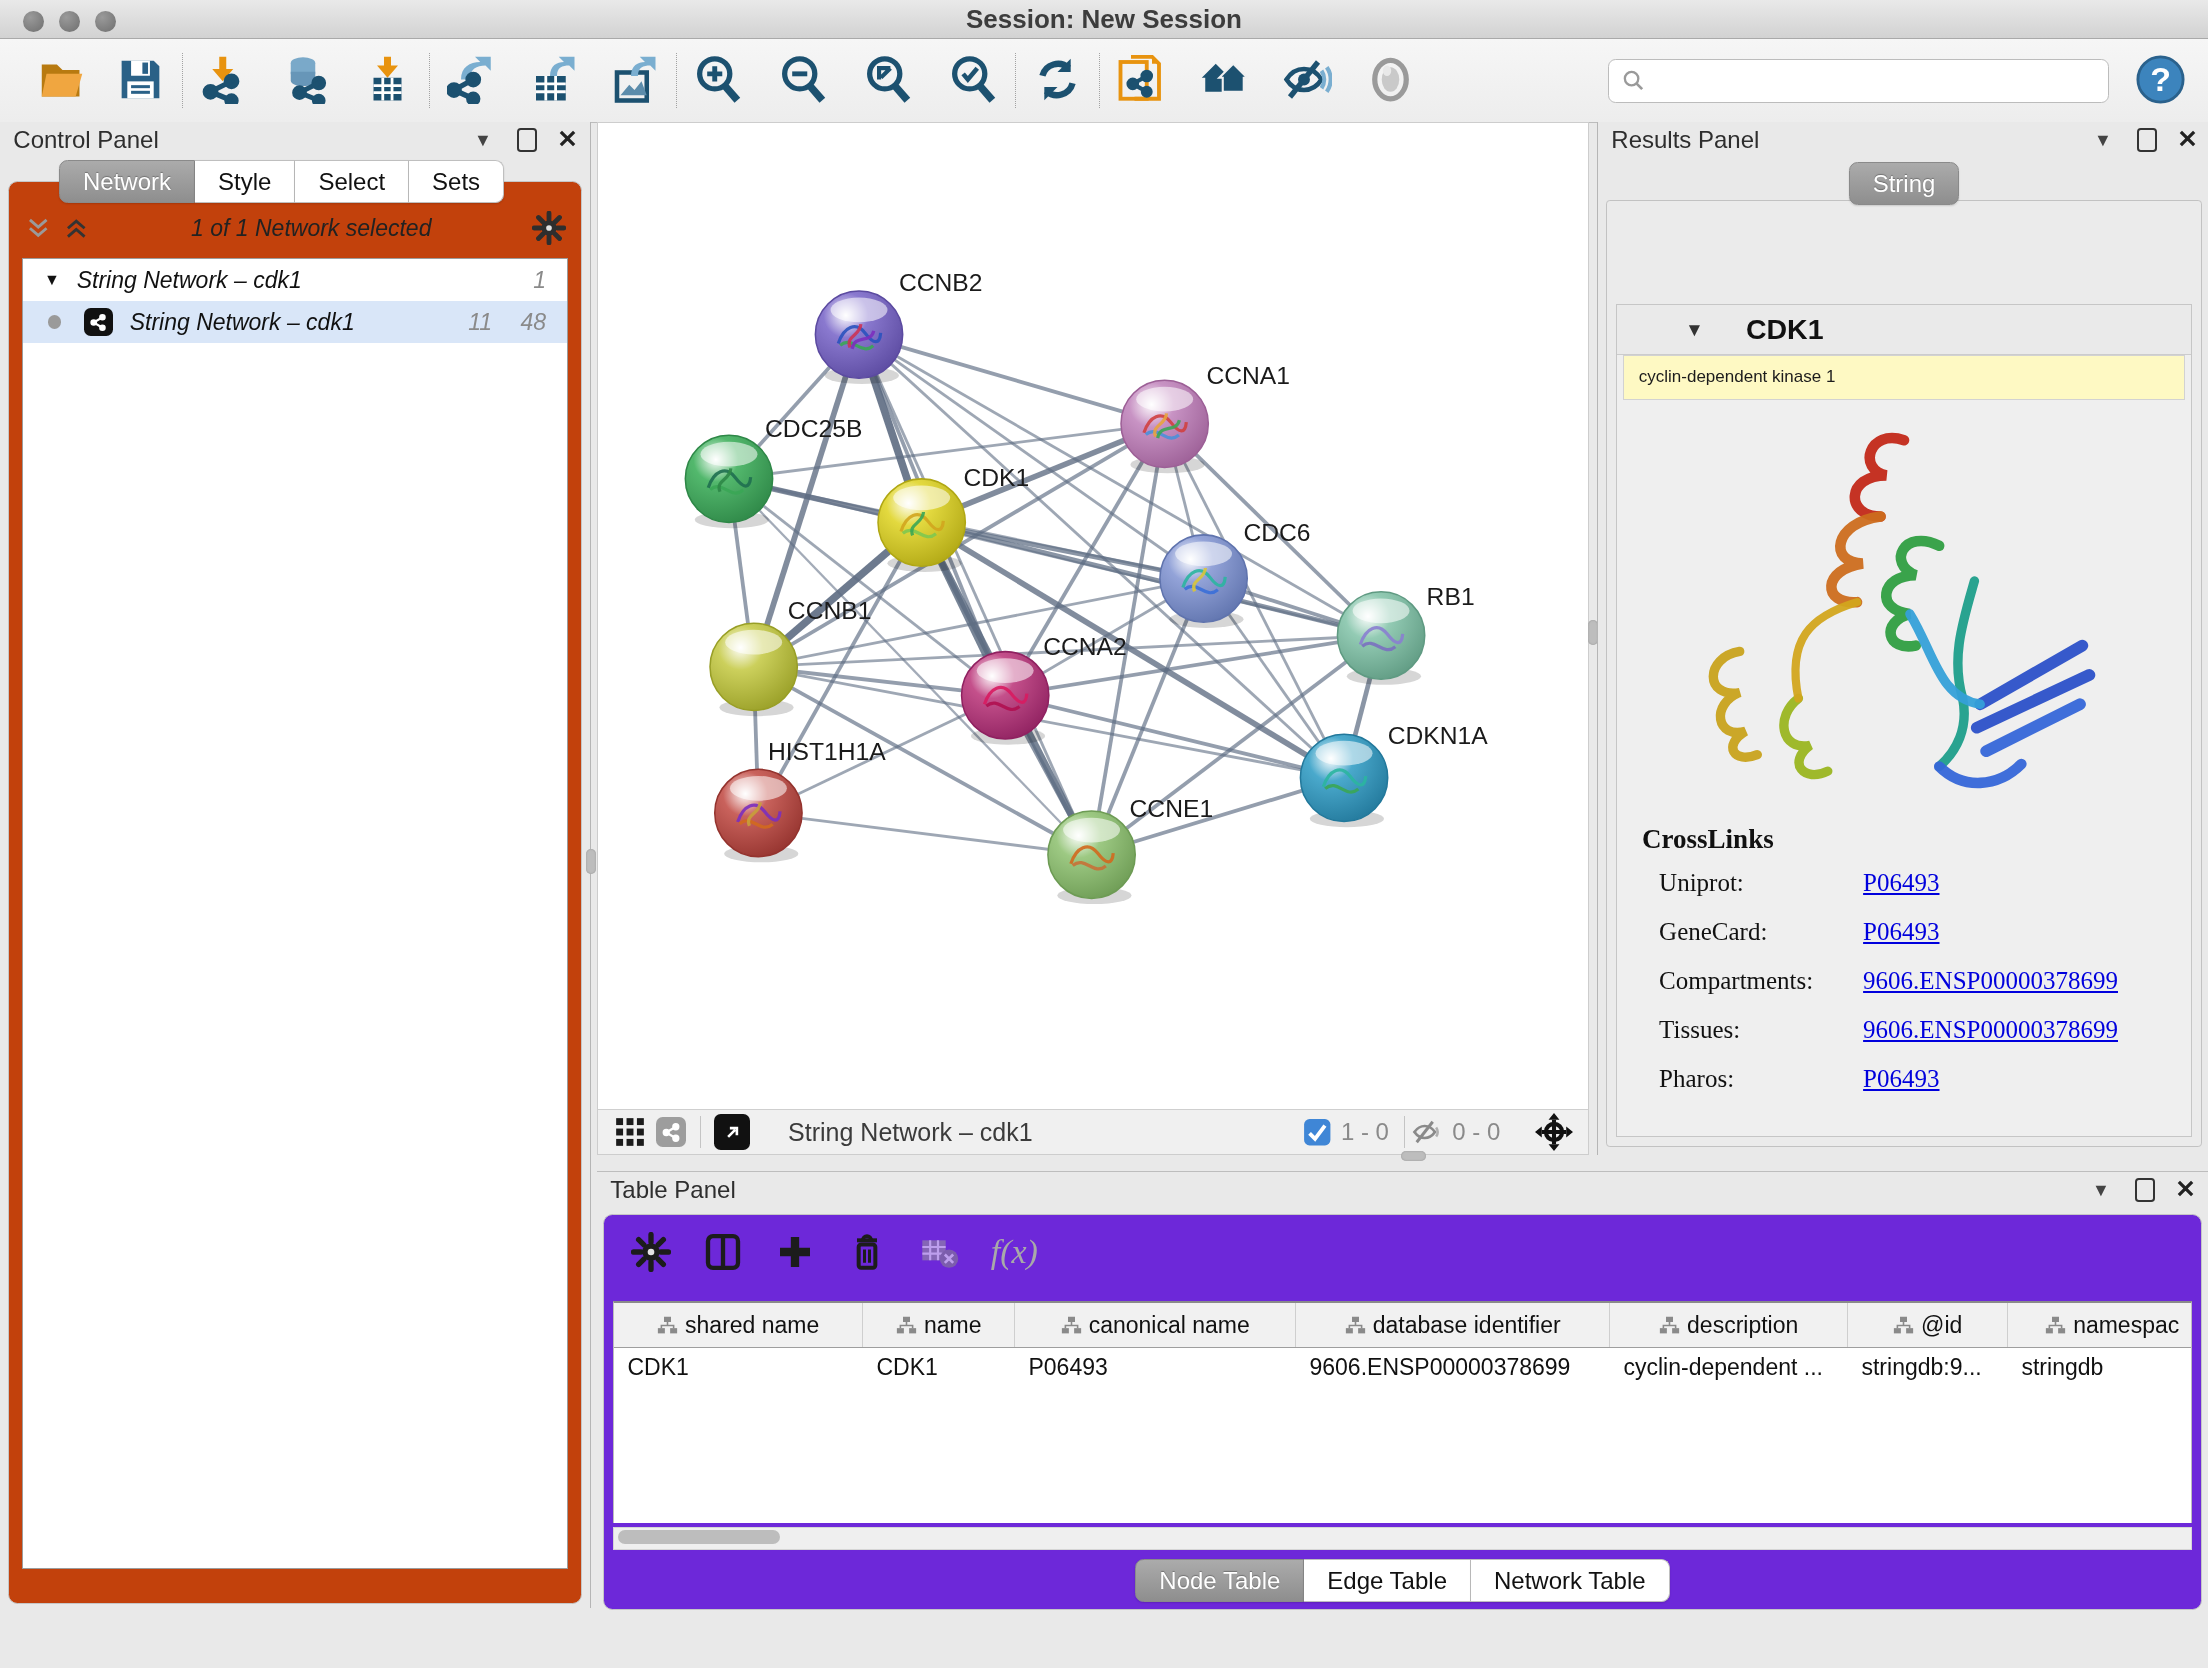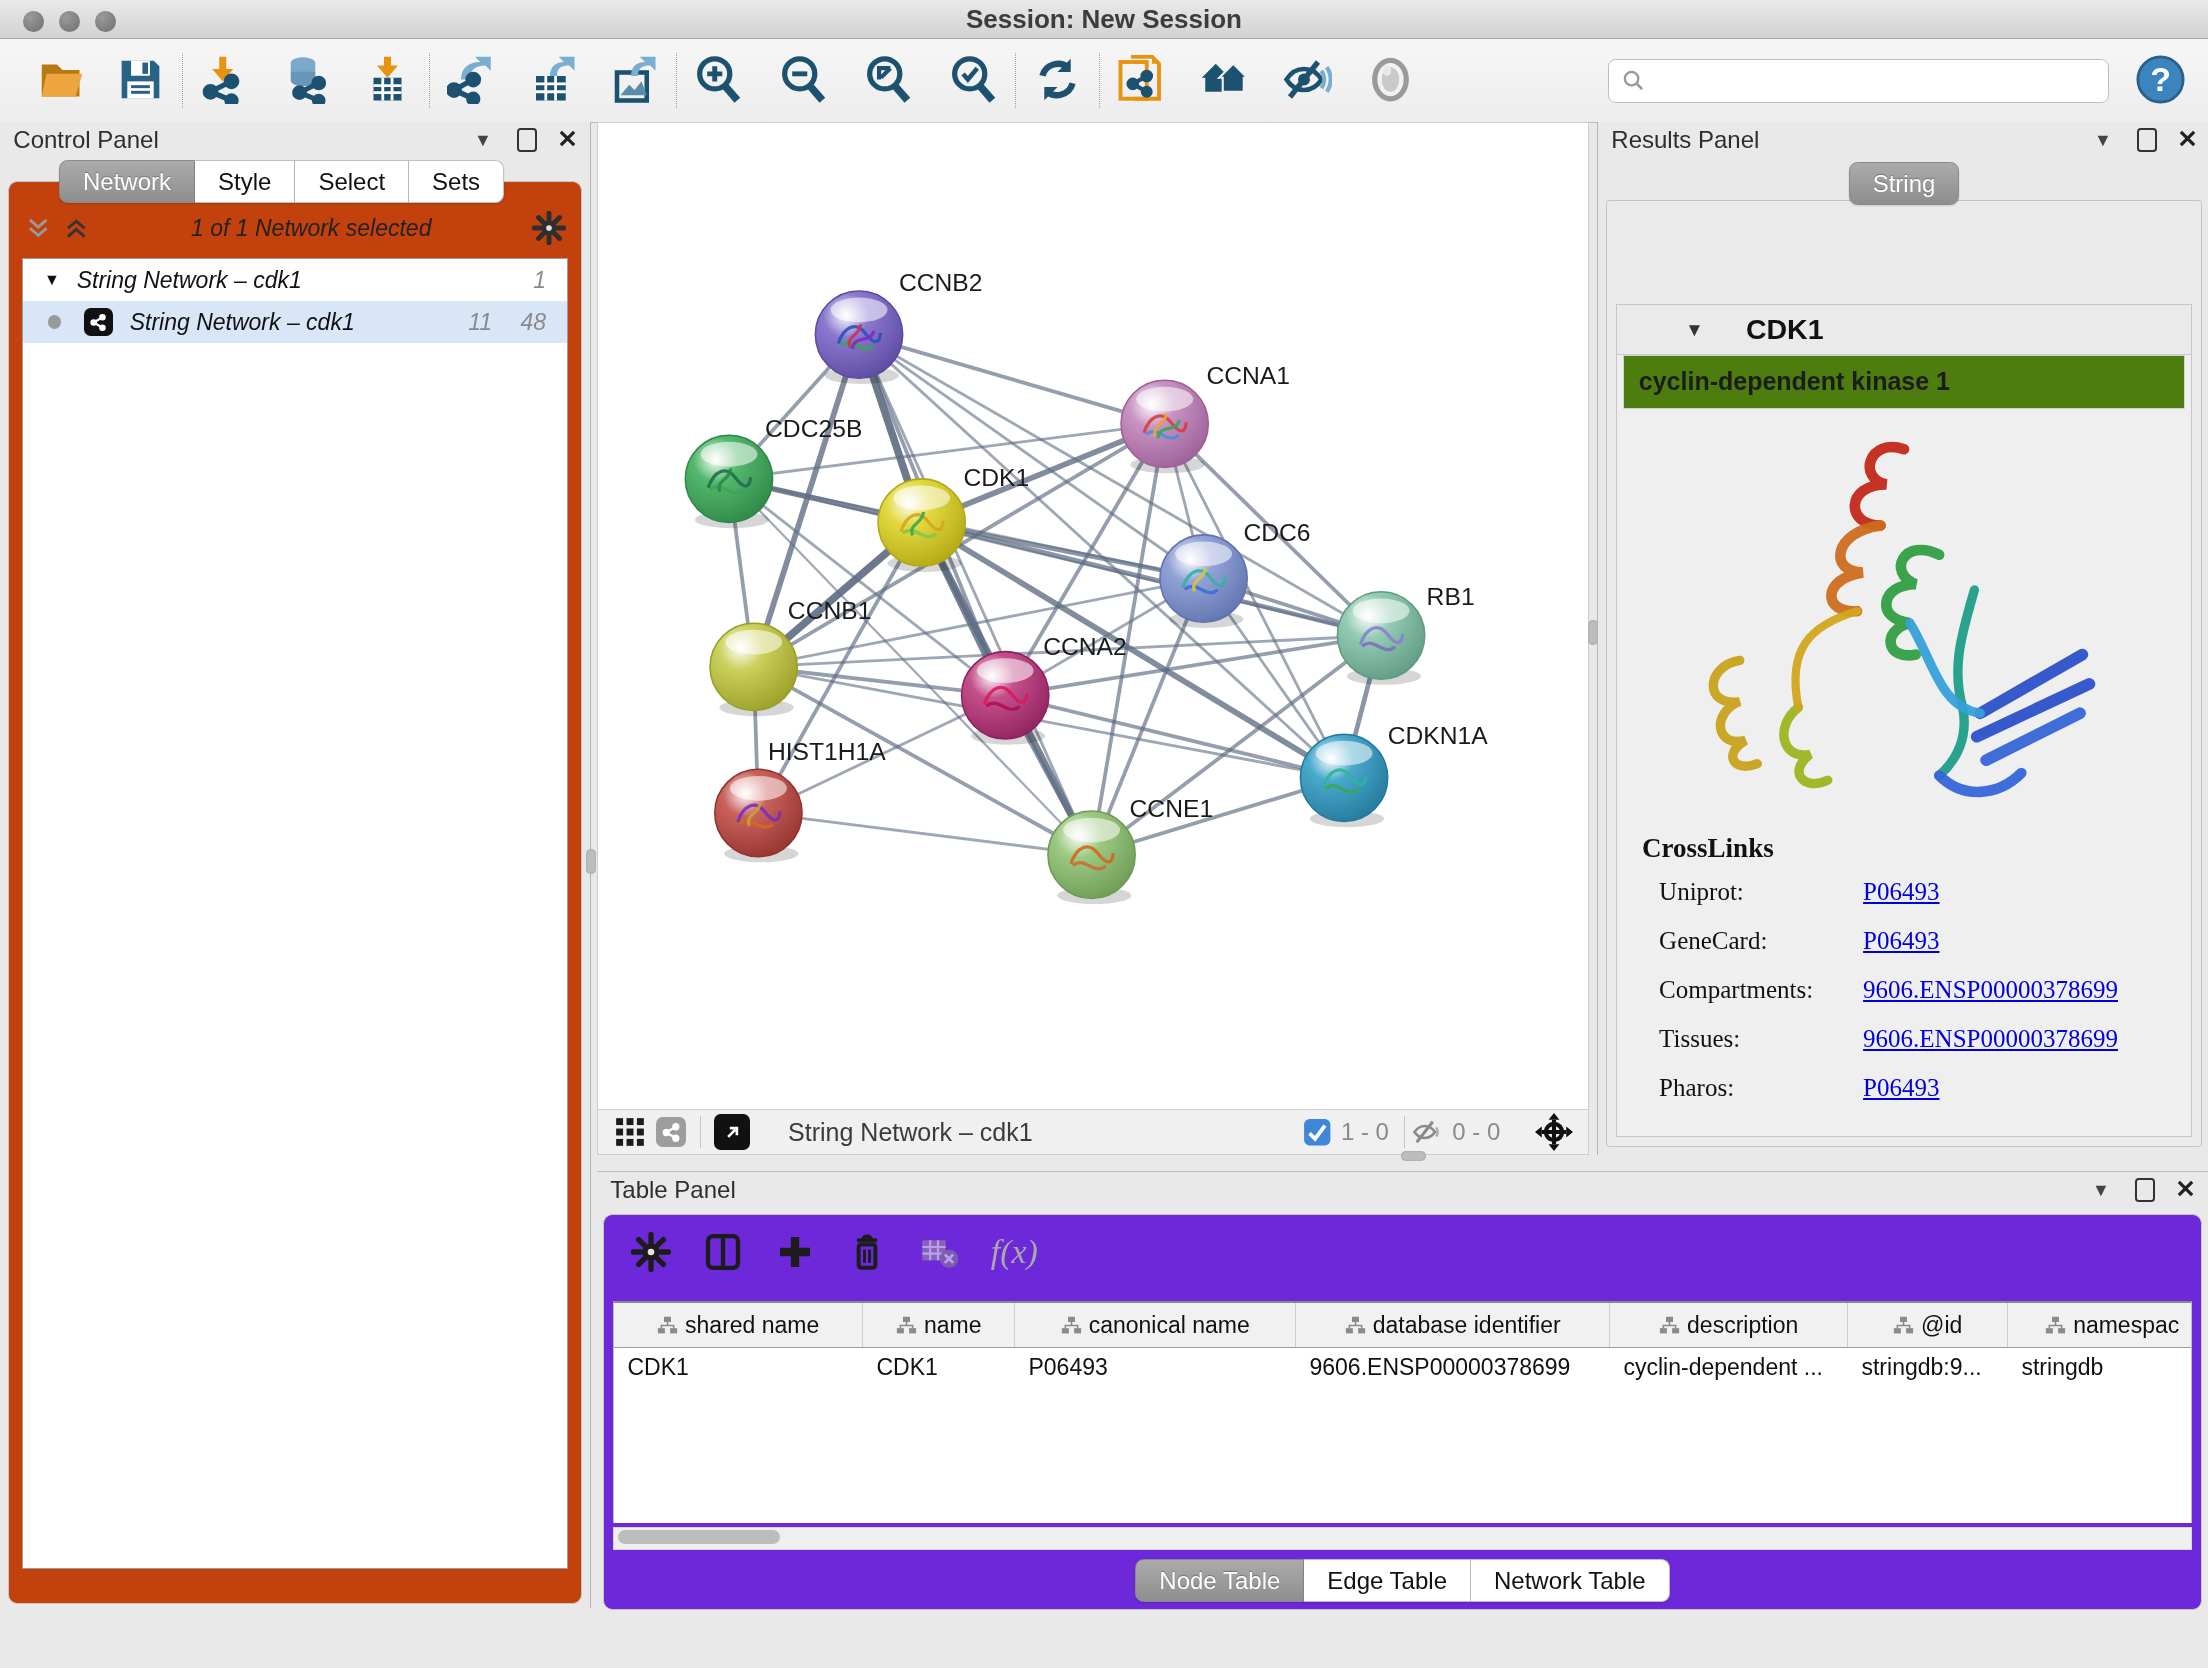--- a/index.html
+++ b/index.html
@@ -64,21 +64,21 @@
   
   #results-panel{position:absolute;left:1597px;top:122px;width:612px;height:1033px;background:#e9e9e9;border-left:1px solid #b5b5b5;}
   #rp-tab{position:relative;z-index:2;display:flex;justify-content:center;margin-top:3.8px;}
   #rp-tab .seg-tab{border-radius:8.6px;}
   #rp-box{position:absolute;left:7.6px;right:7.6px;top:78px;bottom:7.6px;background:#ebebeb;border:1px solid #c2c2c2;border-radius:3.8px;}
   #rp-btnrow{margin:9.5px 9.5px 0 9.5px;border:1px solid #c6c6c6;background:#ededed;height:84px;display:flex;align-items:center;justify-content:center;gap:36px;}
   .rp-btn{background:#fff;border:1px solid #c2c2c2;border-radius:9.5px;height:44px;line-height:44px;padding:0 28.5px;font-size:24px;color:#111;box-shadow:0 1px 1.9px rgba(0,0,0,.18);}
   #rp-content{position:absolute;left:9.5px;right:9.5px;top:103px;bottom:9.5px;border:1px solid #c6c6c6;background:#efefef;overflow:hidden;}
   #rp-gene-row{display:flex;align-items:center;height:49px;background:#eaeaea;border-bottom:1px solid #cccccc;font-size:28.5px;font-weight:bold;color:#111;}
   #rp-gene-row .tri{font-size:19px;color:#333;margin:0 42px 0 68px;font-weight:normal;}
-  #rp-desc-box{border:1px solid #d2d2d2;background:#4d7c0f;margin:0 5.7px;padding:11.4px 15px;font-size:25px;color:#1c1c1c;font-weight:bold;}
+  #rp-desc-box{border:1px solid #d2d2d2;background:#fef9c3;margin:0 5.7px;padding:11.4px 15px;font-size:17px;color:#1c1c1c;}
   #protein-svg{display:block;margin:5.7px auto 0 auto;}
   #crosslinks{font-family:"Liberation Serif",serif;color:#111;padding:0 25px;margin-top:20px;}
   #cl-head{font-size:27px;font-weight:bold;margin:15px 0 13.3px 0;}
   .cl-row{display:flex;font-size:25px;margin:0 0 21px 0;}
   .cl-lab{width:204px;padding-left:17px;}
   .cl-val{color:#0000dd;text-decoration:underline;}
 
   
   #table-panel{position:absolute;left:597px;top:1171px;width:1611px;height:445px;background:#e9e9e9;border-top:1px solid #bdbdbd;box-sizing:border-box;}
   #tp-box{position:absolute;left:5.7px;right:5.7px;top:42px;bottom:5.7px;background:#6d28d9;border:1px solid #c6c6c6;border-radius:9.5px;}

